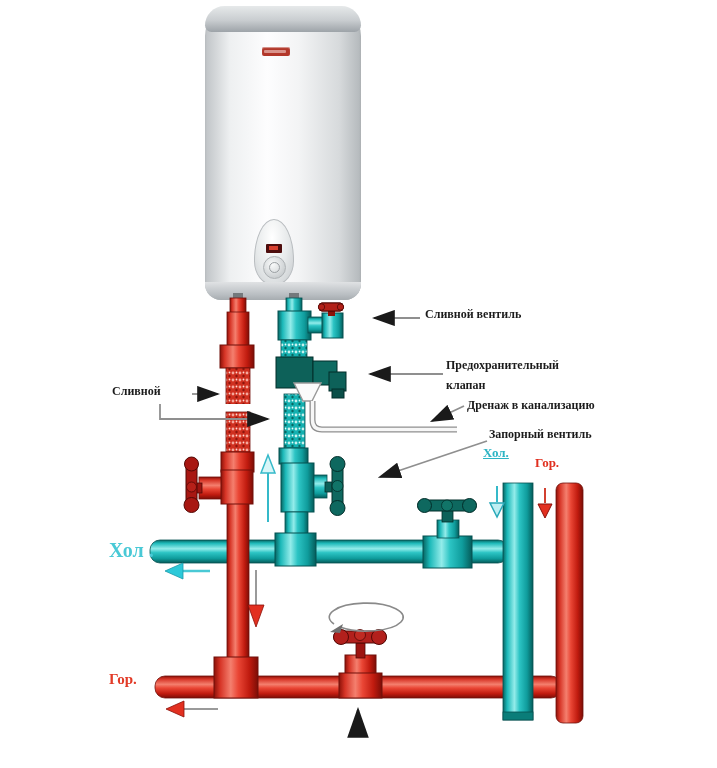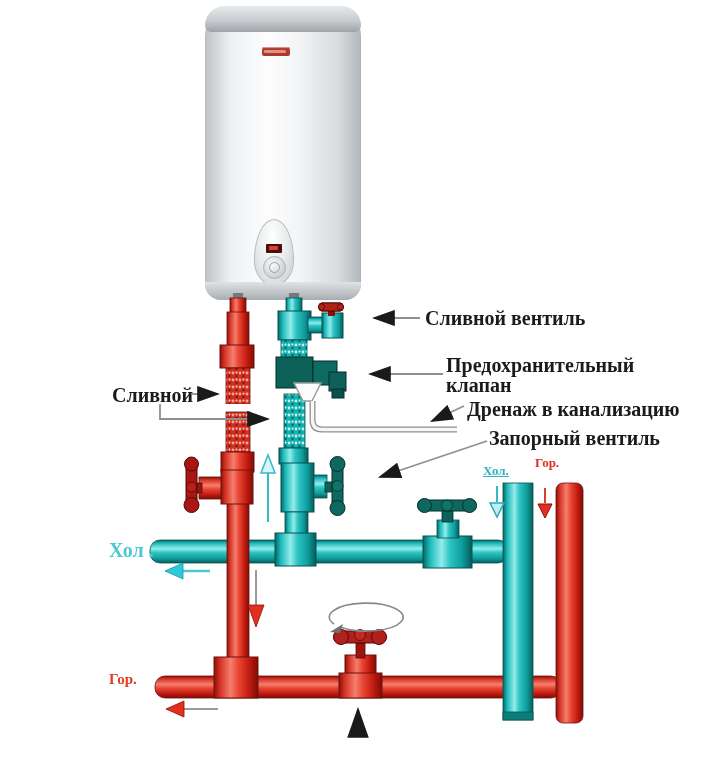--- a/index.html
+++ b/index.html
@@ -41,30 +41,30 @@
   .heater-display:before{content:"";position:absolute;left:3px;top:2px;width:9px;height:4px;background:#d8402f;}
   .heater-knob{
     position:absolute;left:8px;top:36px;width:21px;height:21px;border-radius:50%;
     background:radial-gradient(circle at 40% 35%,#fafbfb,#cdd1d3 70%,#b9bdc0 100%);
     border:1px solid #aeb2b5;
   }
   .heater-knob:before{content:"";position:absolute;left:5px;top:5px;width:9px;height:9px;border-radius:50%;border:1.5px solid #9ba0a3;}
   
   #pipes{position:absolute;left:0;top:0;width:717px;height:768px;}
   
-  .lbl{position:absolute;font-weight:bold;color:#1b1b1b;font-size:20px;white-space:nowrap;}
+  .lbl{position:absolute;font-weight:bold;color:#1b1b1b;font-size:12px;white-space:nowrap;}
   .lbl-supply{left:112px;top:384px;}
   .lbl-drain{left:425px;top:307px;}
   .lbl-safety{left:446px;top:355px;white-space:pre-line;line-height:20px;}
   .lbl-drainage{left:467px;top:398px;}
   .lbl-shutoff{left:489px;top:427px;}
   .lbl-note{left:238px;top:730px;letter-spacing:.3px;}
   .lbl-cold-left{left:109px;top:539px;color:#49c9d6;font-size:20px;}
   .lbl-hot-left{left:109px;top:671px;color:#e23b28;font-size:15px;}
-  .lbl-cold-right{left:483px;top:463px;color:#2db4c4;font-size:13px;text-decoration:underline;}
+  .lbl-cold-right{left:483px;top:445px;color:#2db4c4;font-size:13px;text-decoration:underline;}
   .lbl-hot-right{left:535px;top:455px;color:#e02f1f;font-size:13px;}
 </style>
 </head>
 <body>
 
 <div id="stage">
 
   <div class="heater">
     <div class="heater-top-cap"></div>
     <div class="heater-logo"></div>

